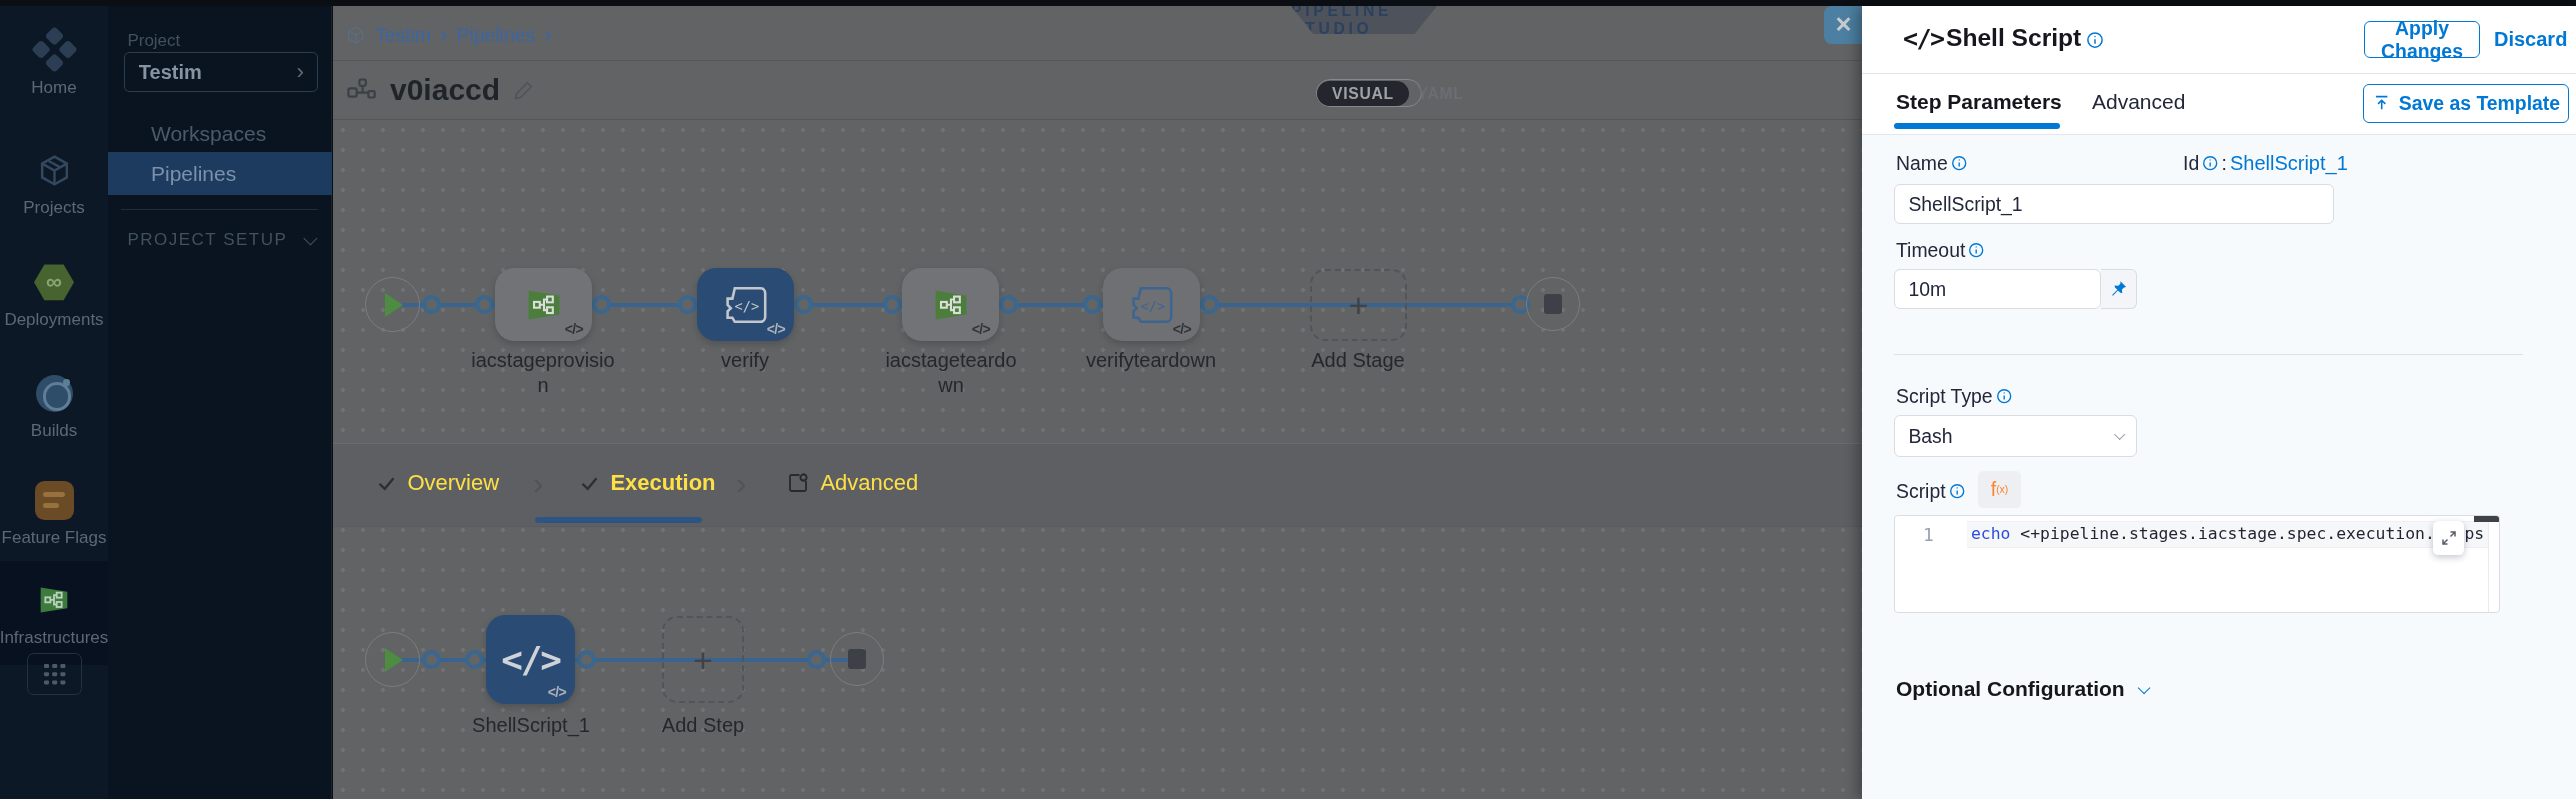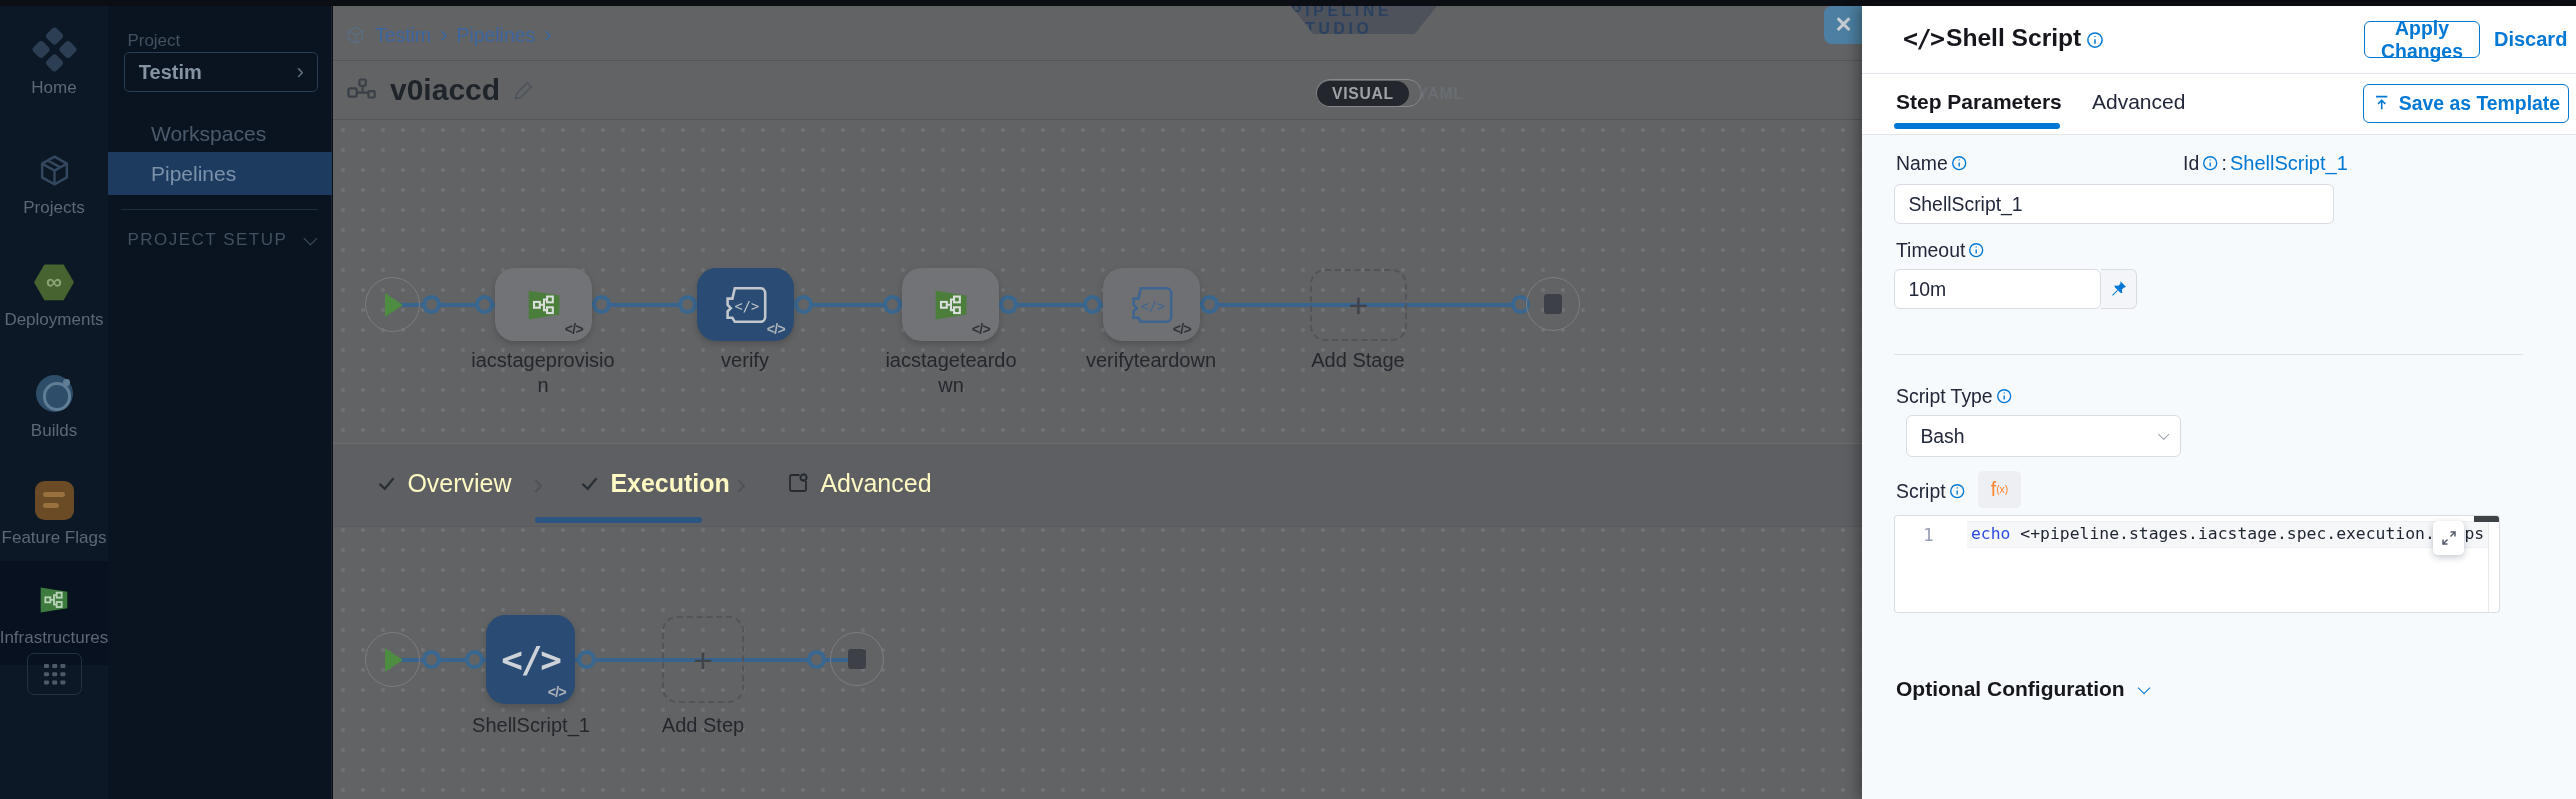--- a/index.html
+++ b/index.html
@@ -68,21 +68,21 @@
   .gcard.sel { background:#2a4b73; }
   .gbadge { position:absolute; right:9px; bottom:4.5px; font-size:14px; font-weight:bold; color:#2f343a; letter-spacing:-0.7px; }
   .gcard.sel .gbadge { color:#aeb4bb; }
   .gadd { position:absolute; border:2.2px dashed #515459; border-radius:15px; display:flex; align-items:center; justify-content:center; cursor:pointer; }
   .gadd span { font-size:34px; color:#3f4348; font-weight:300; line-height:1; }
   .glabel { position:absolute; text-align:center; font-size:20px; color:#24282d; line-height:1.25; overflow-wrap:anywhere; transform:translateX(-50%); }
   .stepcode { font-family:"DejaVu Sans Mono", monospace; font-size:36px; font-weight:bold; color:#ced3d9; letter-spacing:-2.2px; }
 
   
   .tabbar { position:absolute; left:0; top:437px; width:1530px; height:84px; background:#5d5f62; border-top:1.1px solid #6a6c6f; border-bottom:1.1px solid #595b5e; }
-  .tabitem { position:absolute; top:0; height:78px; display:flex; align-items:center; gap:10.4px; font-size:25px; color:#fef9c3; cursor:pointer; }
+  .tabitem { position:absolute; top:0; height:78px; display:flex; align-items:center; gap:10.4px; font-size:22px; color:#fde047; cursor:pointer; }
   .tabchev { position:absolute; top:22.4px; font-size:31px; color:#50535a; }
   .tabline { position:absolute; left:202px; top:73px; width:167px; height:6px; border-radius:3px; background:#2d5584; }
 
   
   .xclose { position:absolute; left:1824px; top:6px; width:39px; height:38px; background:#4c7fa1; border-radius:7.5px 0 0 7.5px; display:flex; align-items:center; justify-content:center; color:#c6cbd1; font-size:21.6px; font-weight:bold; cursor:pointer; }
 
   
   .drawer { position:absolute; left:1862px; top:6px; width:714px; height:794px; background:#f7fafc; box-shadow:-4.5px 0 13.4px rgba(0,0,0,.35); }
   .d-header { position:absolute; left:0; top:0; width:714px; height:68px; background:#fff; border-bottom:1.1px solid #e1e4ea; }
   .d-codeicon { position:absolute; left:41px; top:18px; font-family:"DejaVu Sans Mono", monospace; font-size:25px; font-weight:bold; color:#16161d; letter-spacing:-1.5px; }
@@ -414,21 +414,21 @@
     <div class="ddiv" style="left:32px;top:348px;width:629px"></div>
 
     <div class="flabel" style="left:34px;top:379px">
       <span>Script Type</span>
       <svg width="16.4" height="16.4" viewBox="0 0 24 24" fill="none" stroke="#0278d5" stroke-width="2">
           <circle cx="12" cy="12" r="9.5"></circle>
           <path d="M12 11v6"></path>
           <circle cx="12" cy="7.2" r="1" fill="#0278d5" stroke="none"></circle>
         </svg>
     </div>
-    <div class="fselect" style="left:44px;top:409px;width:275px;height:42px">
+    <div class="fselect" style="left:32px;top:409px;width:243px;height:42px">
       <span>Bash</span>
       <span class="chev"></span>
     </div>
 
     <div class="flabel" style="left:34px;top:474px">
       <span>Script</span>
       <svg width="16.4" height="16.4" viewBox="0 0 24 24" fill="none" stroke="#0278d5" stroke-width="2">
           <circle cx="12" cy="12" r="9.5"></circle>
           <path d="M12 11v6"></path>
           <circle cx="12" cy="7.2" r="1" fill="#0278d5" stroke="none"></circle>

